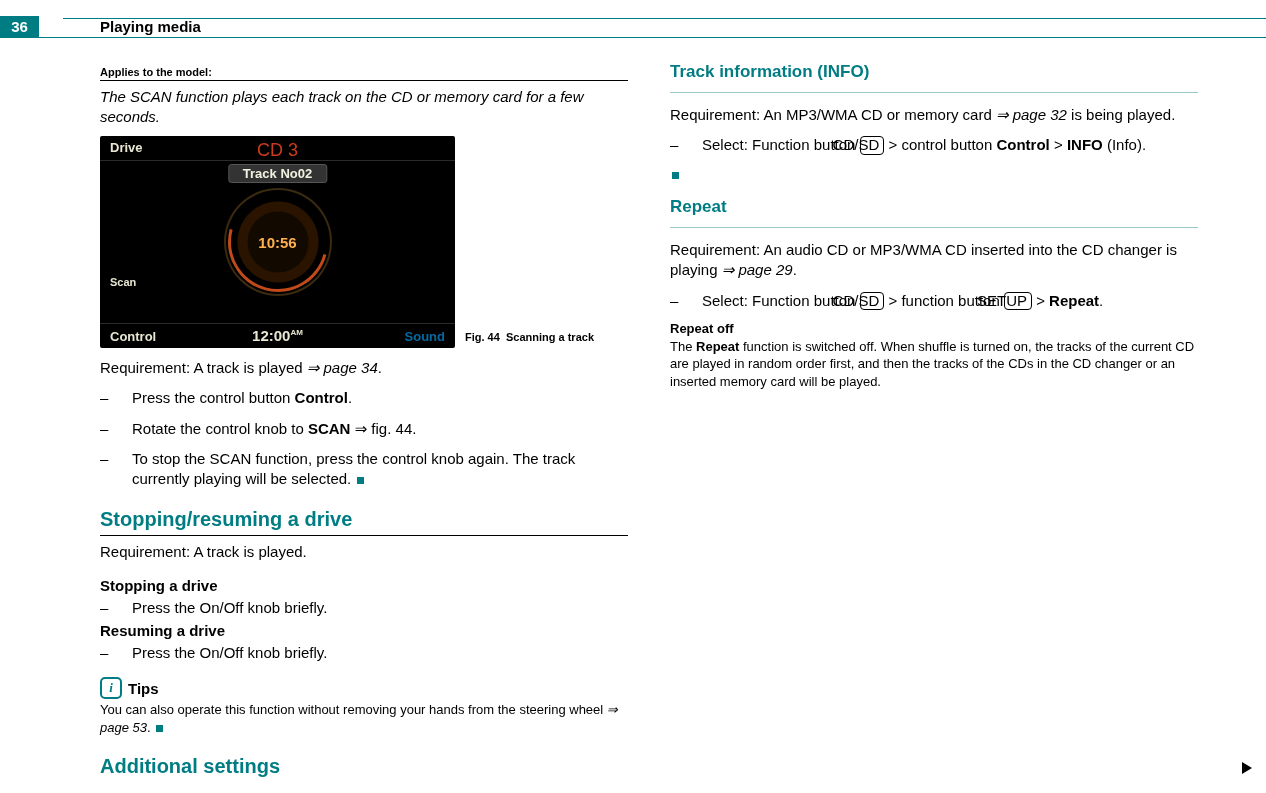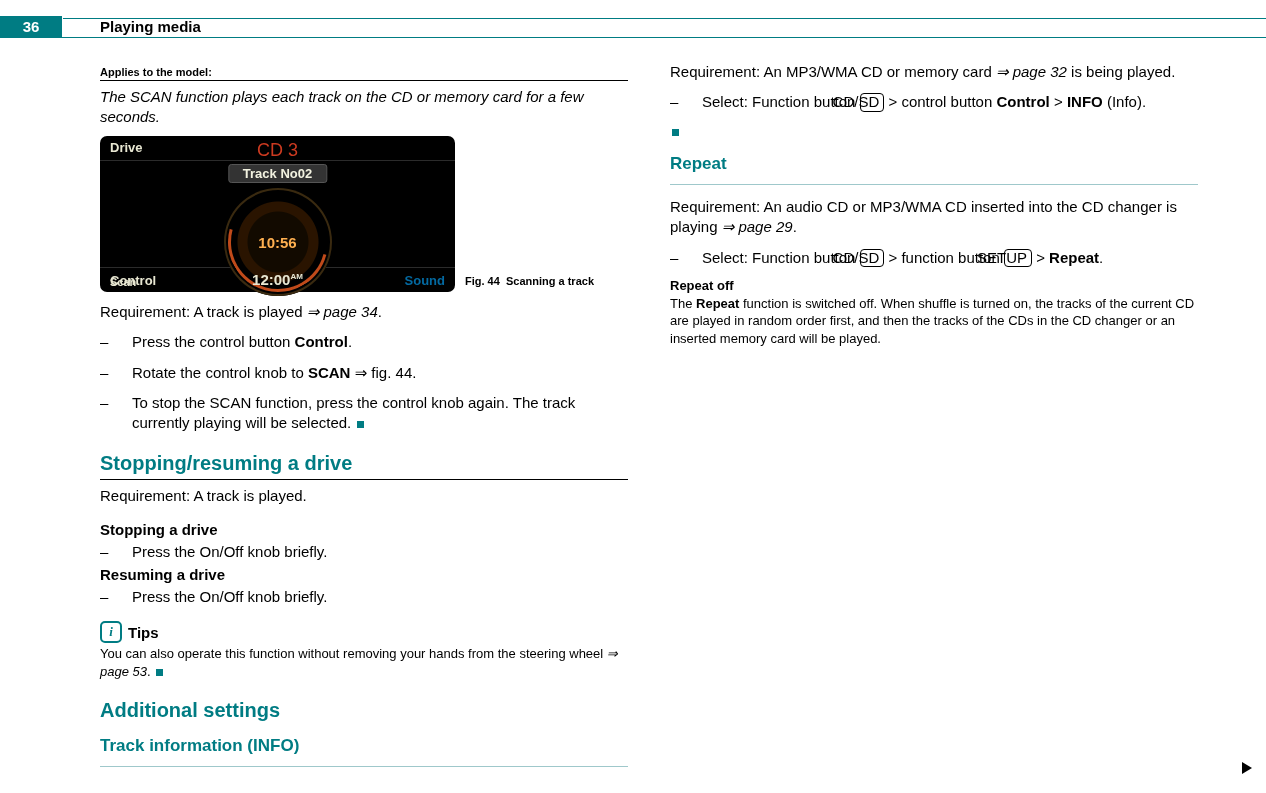--- a/index.html
+++ b/index.html
@@ -22,21 +22,21 @@
     position: absolute;
     top: 16px;
     left: 0;
     right: 0;
     height: 22px;
   }
   .page-number-tab {
     position: absolute;
     left: 0;
     top: 0;
-    width: 62px;
+    width: 39px;
     height: 22px;
     background: #007C83;
     color: #fff;
     font-weight: bold;
     font-size: 15px;
     line-height: 22px;
     text-align: center;
   }
   .header-title {
     position: absolute;
@@ -97,24 +97,24 @@
     margin: 0 0 10px 0;
   }
   .fig-row {
     display: flex;
     align-items: flex-end;
     gap: 10px;
     margin-bottom: 10px;
   }
   .screenshot {
     width: 355px;
-    height: 156px;
+    height: 212px;
     background: #000;
     position: relative;
-    border-radius: 7px;
+    border-radius: 2px;
     flex: 0 0 auto;
   }
   .screenshot .drive-lbl {
     position: absolute;
     top: 4px; left: 10px;
     color: #e8e7d2;
     font-size: 13px;
     font-weight: bold;
     font-family: Verdana, sans-serif;
   }

